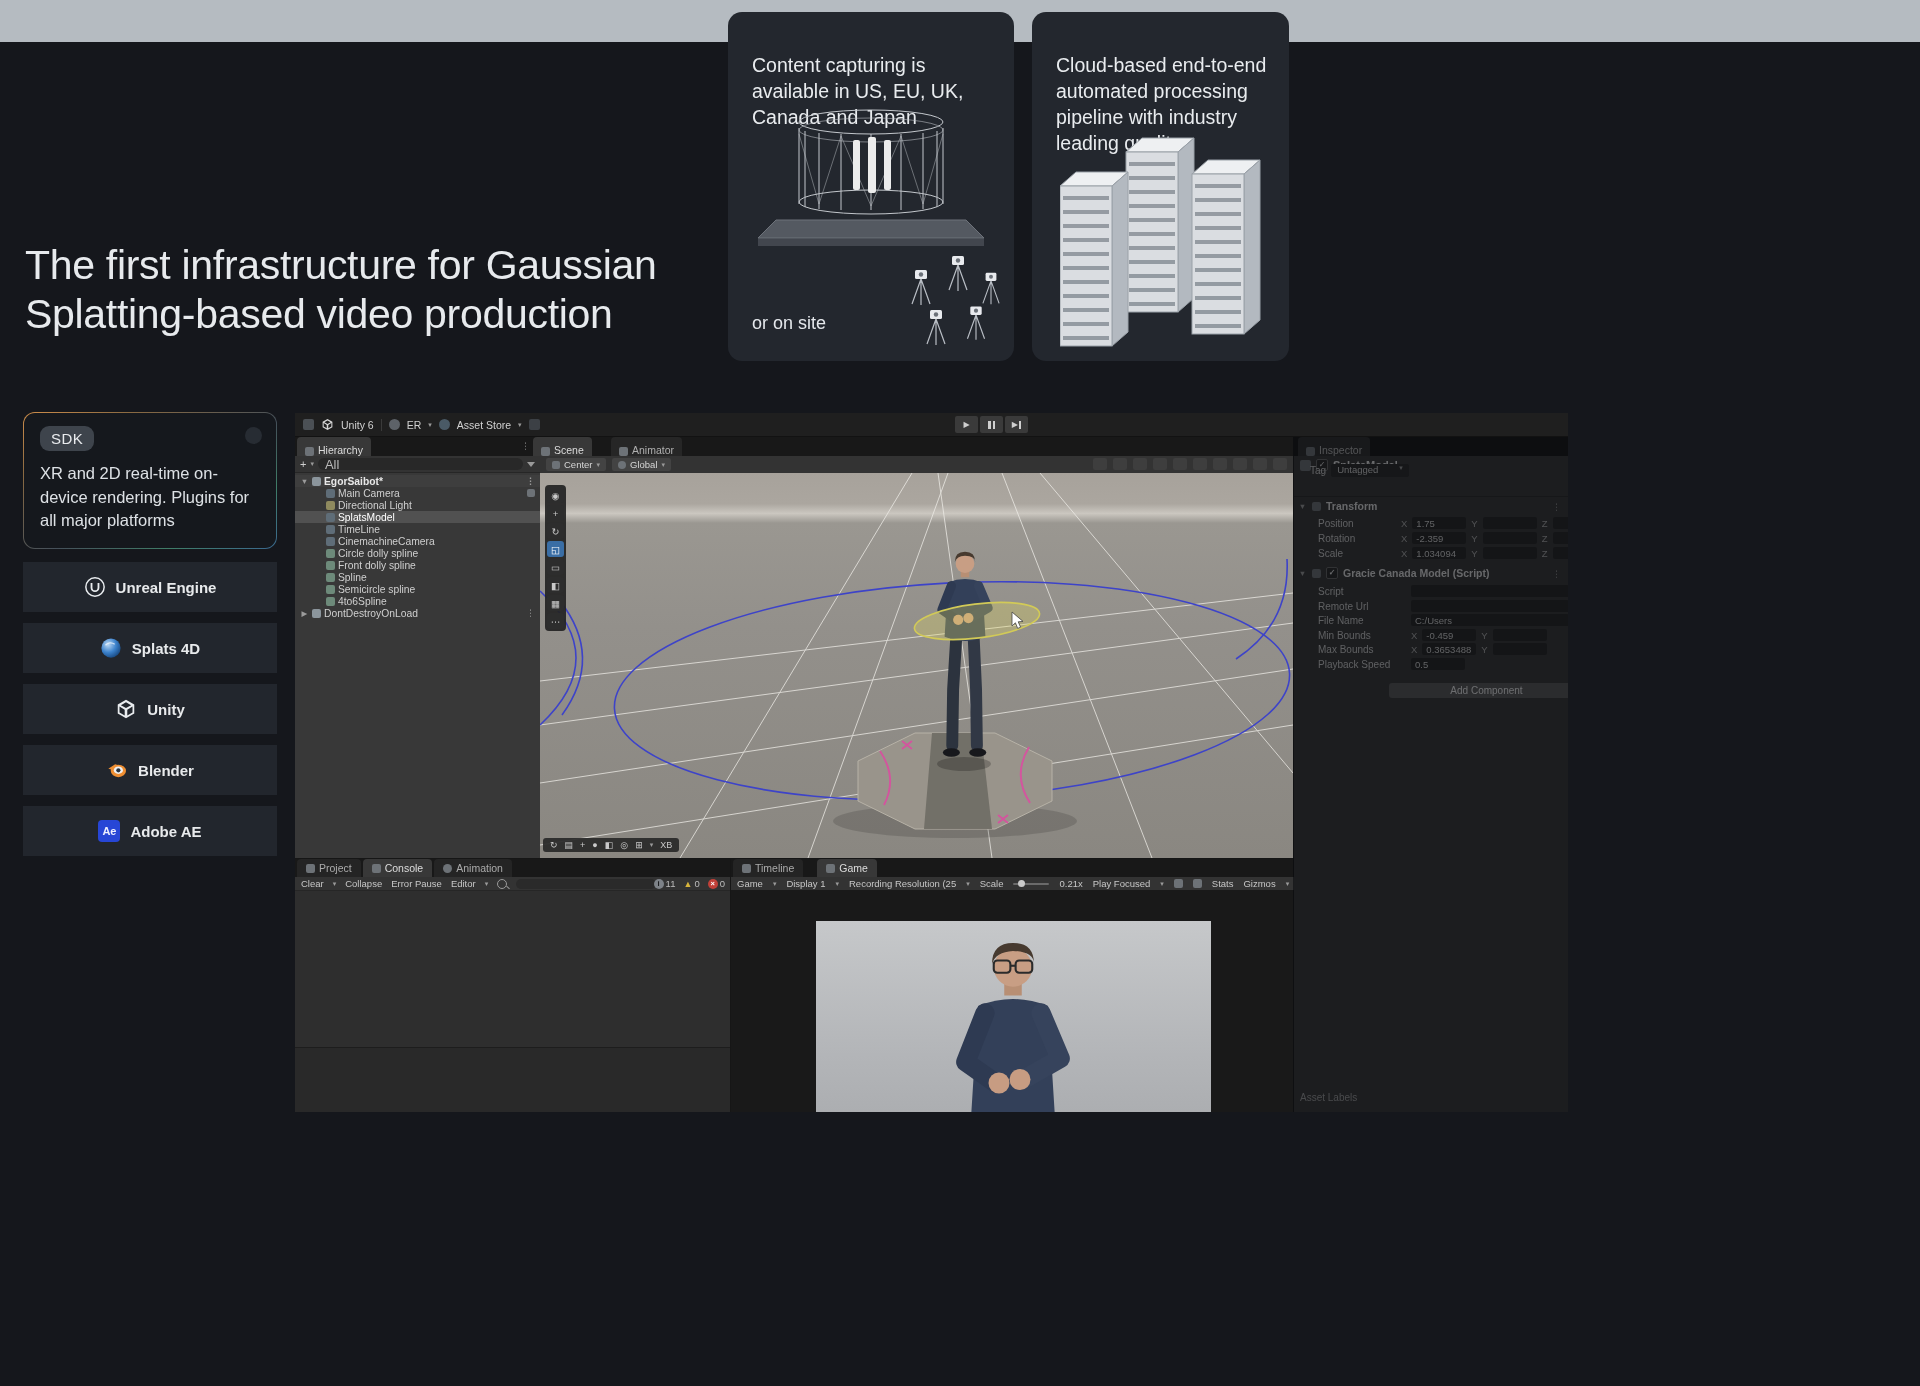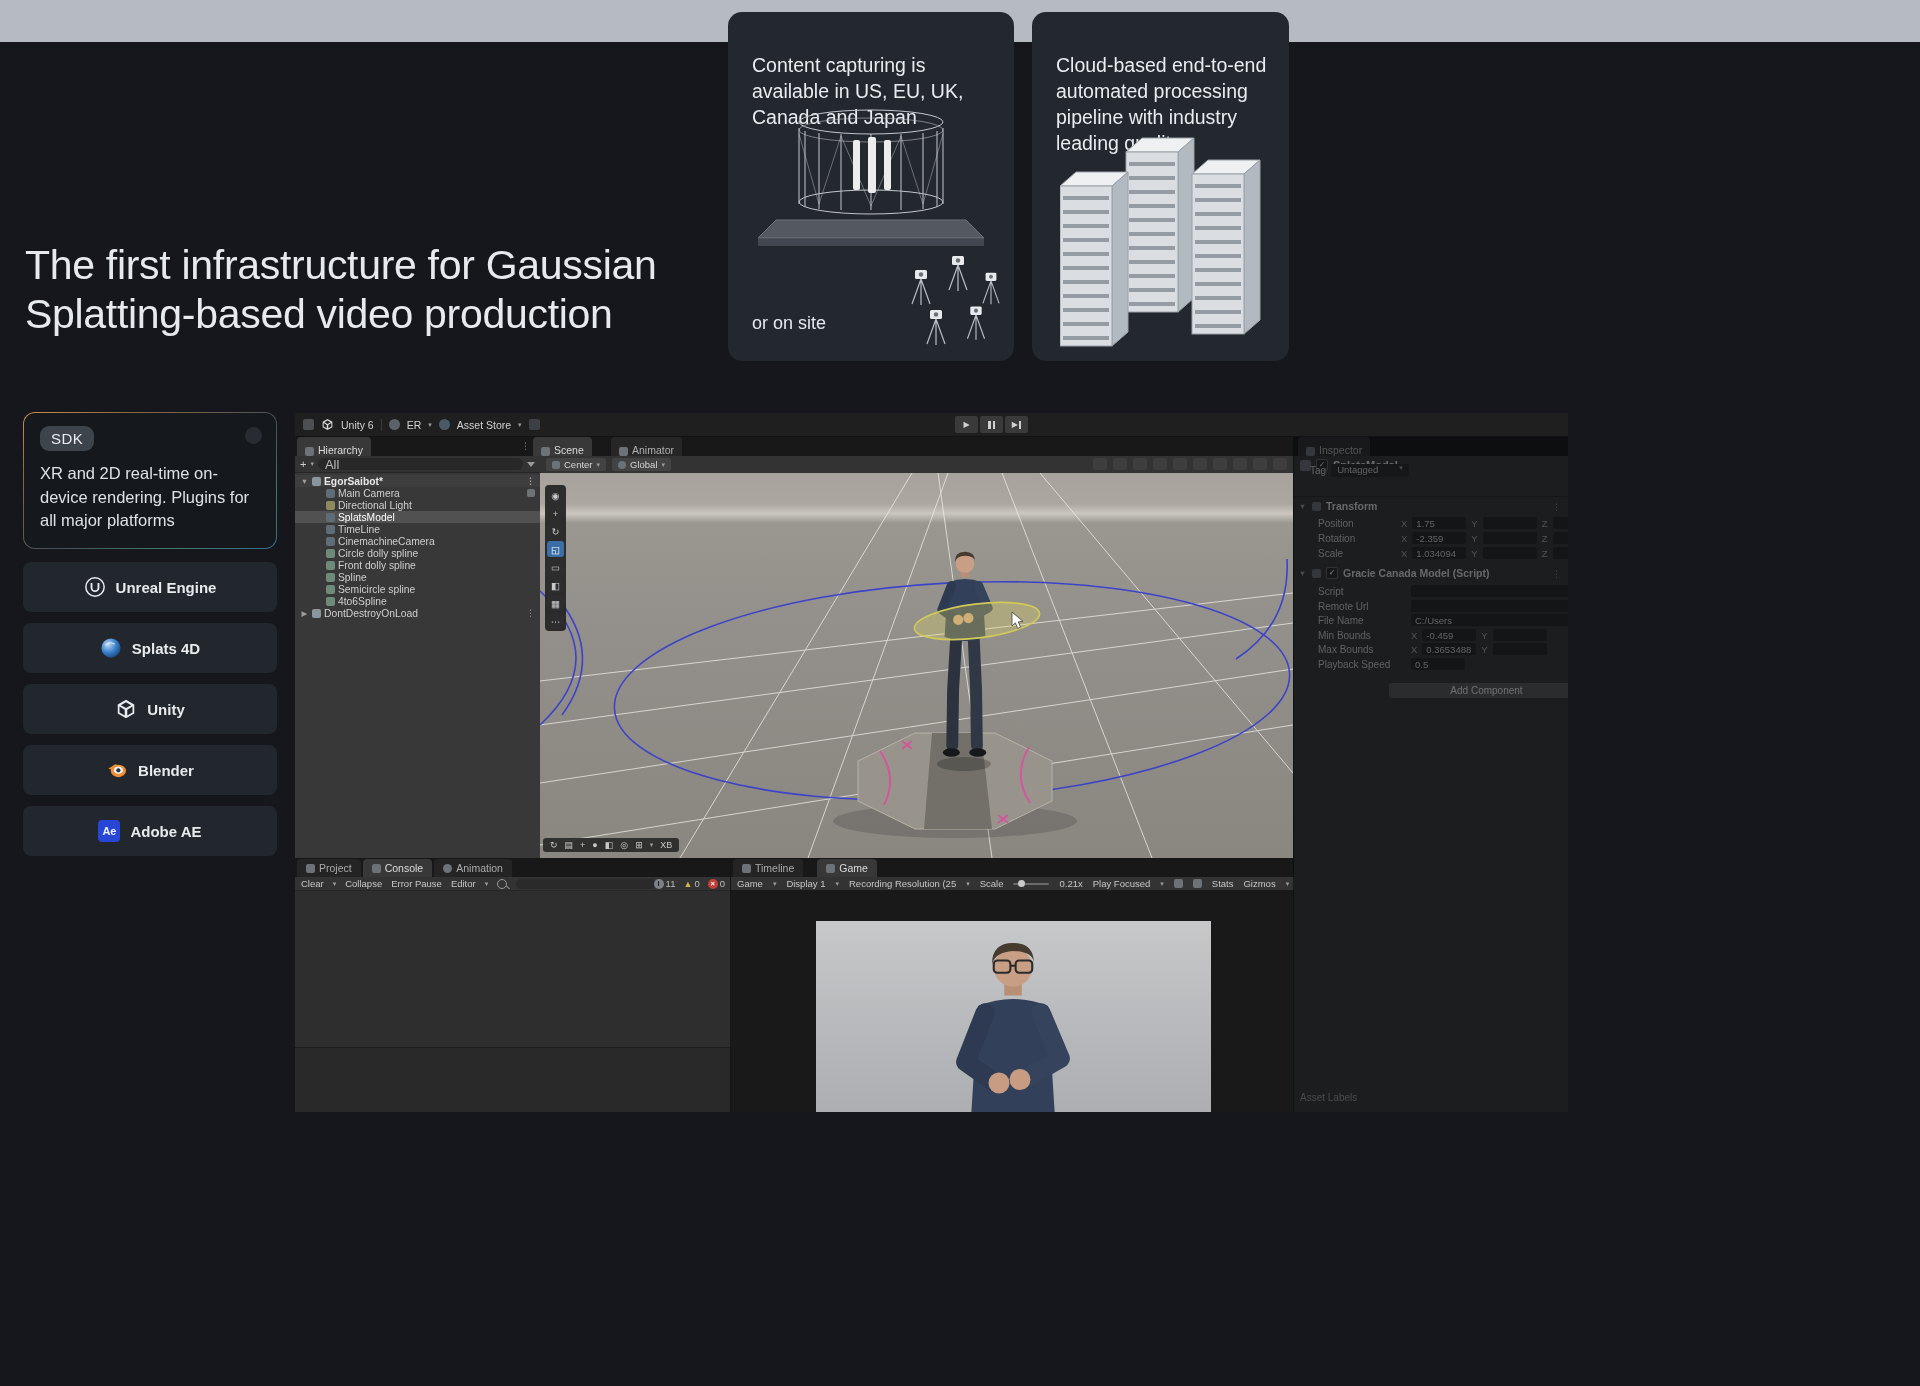--- a/index.html
+++ b/index.html
@@ -12,21 +12,21 @@
   .card{background:#23272e;border-radius:14px;color:#e9ecef;overflow:hidden}
   .ctitle{position:absolute;left:24px;top:20px;right:18px;font-size:19.5px;line-height:26px;font-weight:500}
   .ccaption{position:absolute;left:24px;top:283px;font-size:18px;color:#e5e8ec}
 
   .sdkwrap{left:23px;top:412px;width:254px;height:137px;border-radius:12px;padding:1px;box-sizing:border-box;background:linear-gradient(150deg,#cf8e4b 0%,#8a6a42 22%,#45505a 55%,#3f7d68 78%,#3a688f 100%)}
   .sdkinner{position:relative;width:100%;height:100%;border-radius:11px;background:#15181d;padding:13px 16px;box-sizing:border-box}
   .sdkbadge{display:inline-block;padding:4px 11px;border-radius:9px;background:#3e444c;color:#e9ebee;font-size:15px;letter-spacing:.5px}
   .sdkdot{position:absolute;right:14px;top:14px;width:17px;height:17px;border-radius:50%;background:#272c33}
   .sdktext{margin-top:11px;font-size:16.5px;line-height:23.5px;color:#dde1e5}
 
-  .pbtn{left:23px;width:254px;height:50px;border-radius:8px;background:#22262d;display:flex;align-items:center;justify-content:center;gap:10px;color:#e8eaec;font-size:15px;font-weight:700;cursor:pointer}
+  .pbtn{left:23px;width:254px;height:50px;border-radius:0;background:#22262d;display:flex;align-items:center;justify-content:center;gap:10px;color:#e8eaec;font-size:15px;font-weight:700;cursor:pointer}
   .pico{width:22px;height:22px;flex:none;display:flex;align-items:center;justify-content:center}
   .ae-tile{width:22px;height:22px;border-radius:4px;background:#2746d6;color:#eef0ff;font-size:11px;font-weight:700;display:flex;align-items:center;justify-content:center}
 
   
   .editor{left:295px;top:413px;width:1273px;height:699px;background:#2f2f2f;overflow:hidden;font-size:10px;color:#c4c4c4}
   .menubar{left:0;top:0;width:1273px;height:24px;background:#1f1f1f;border-bottom:1px solid #121212;display:flex;align-items:center;gap:7px;padding:0 8px;box-sizing:border-box}
   .mtxt{font-size:10.5px;color:#d2d2d2;white-space:nowrap}
   .caret{font-size:7px;color:#9a9a9a}
   .mico{width:11px;height:11px;background:#4b5055;border-radius:2px;flex:none}
   .avatar{width:11px;height:11px;border-radius:50%;background:#5d6268;flex:none}

